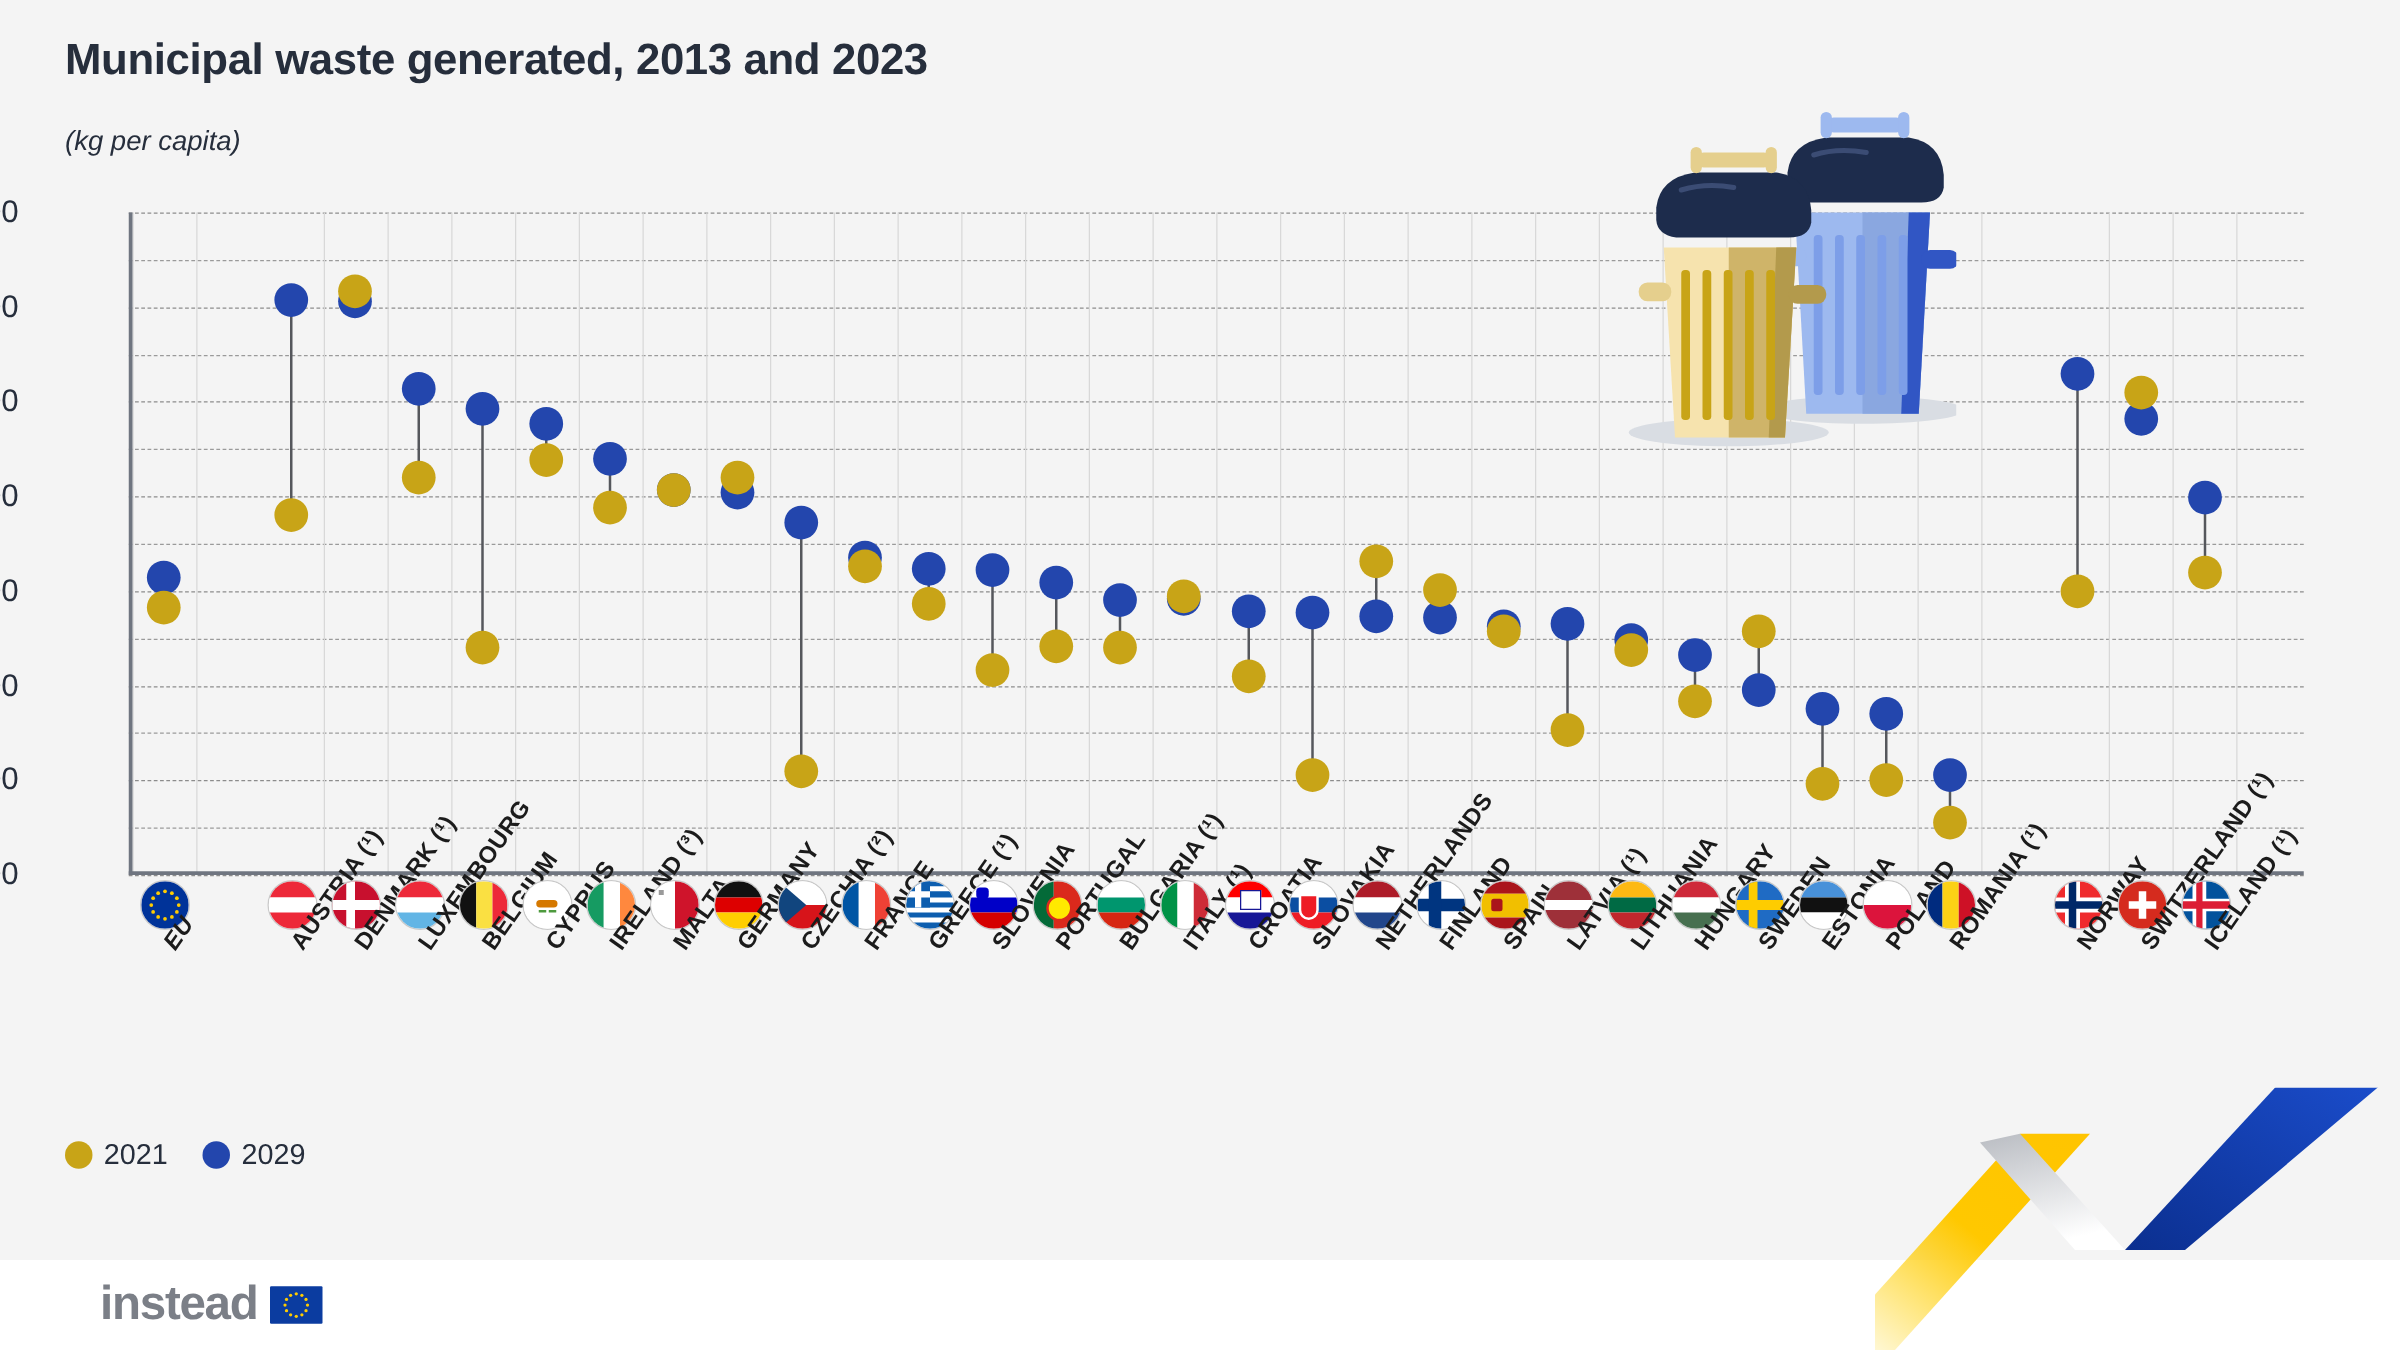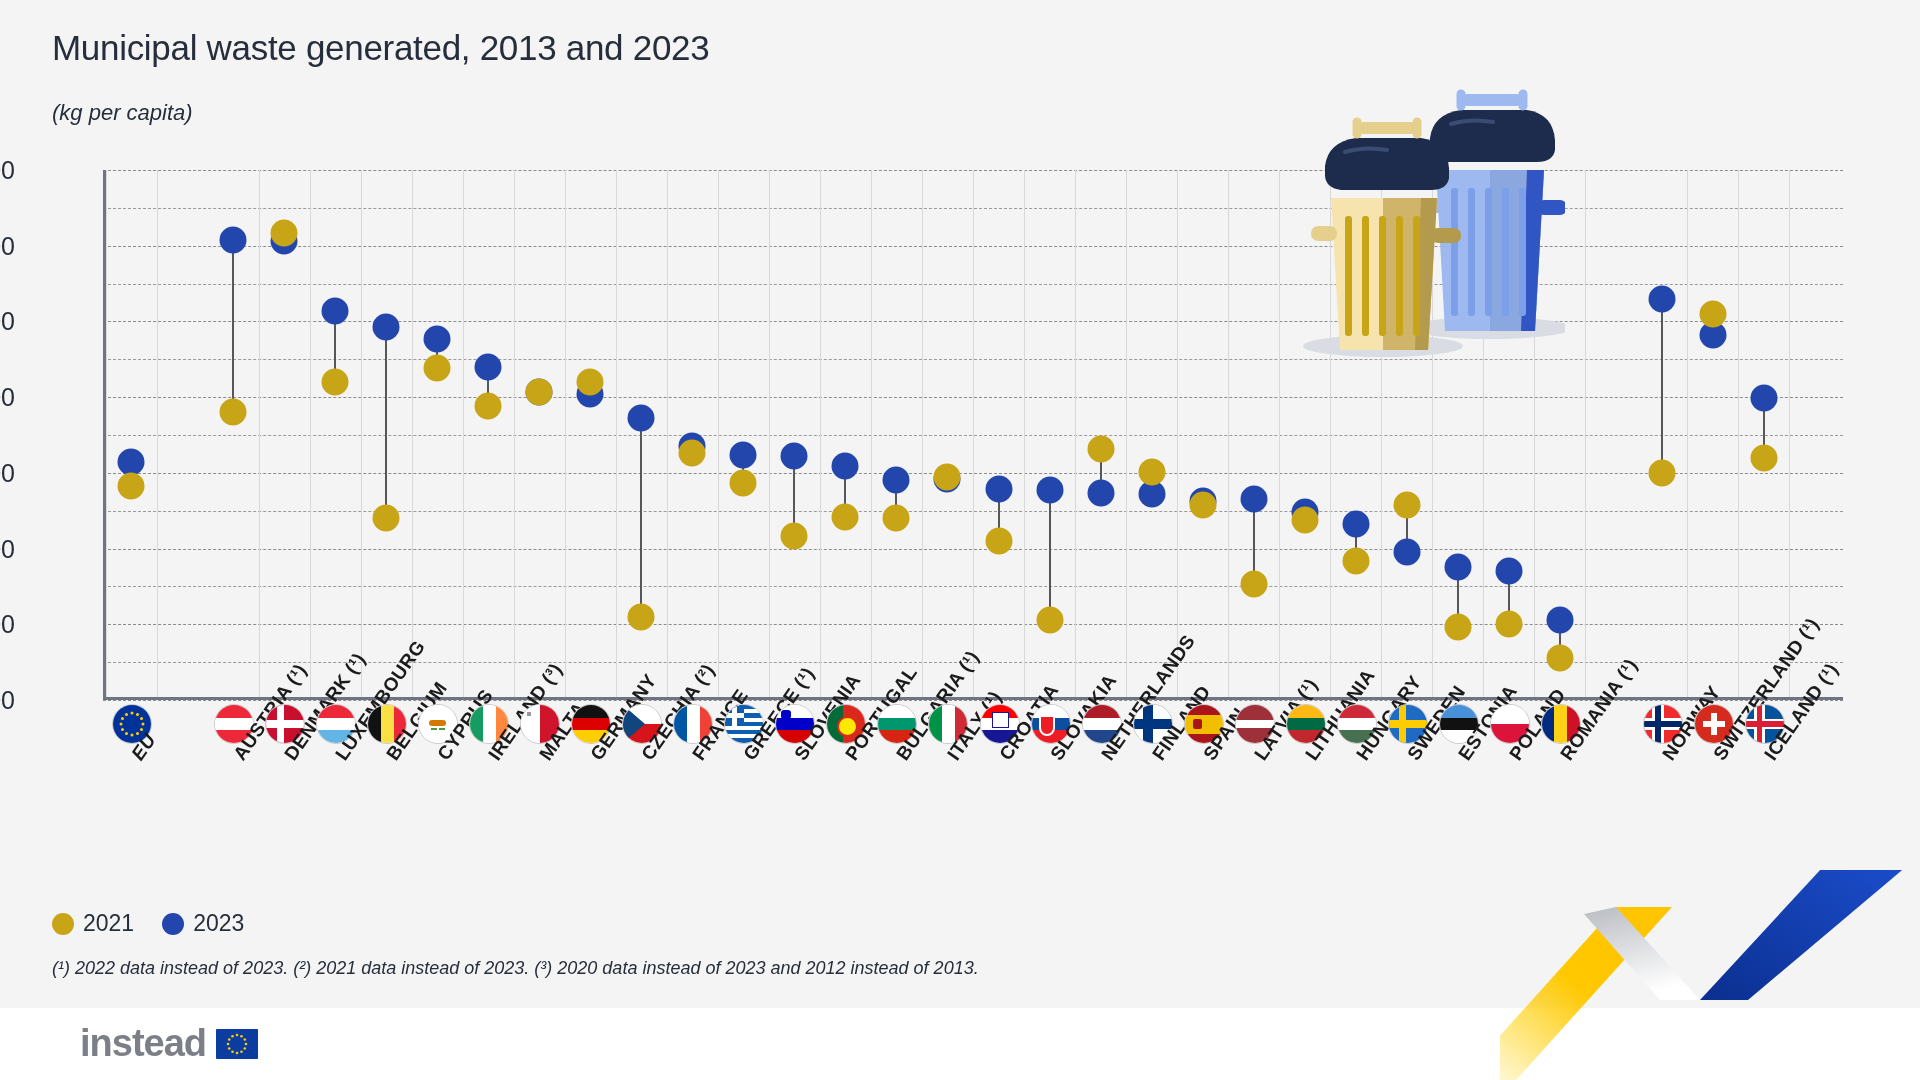--- a/index.html
+++ b/index.html
@@ -9,21 +9,21 @@
     font-family:"Liberation Sans", sans-serif;
     overflow:hidden;
     position:relative;
   }
   #stage{position:absolute;left:0;top:0;width:1920px;height:1080px;}
 
   
   .title{
     position:absolute;left:52px;top:28px;
     font-family:"Liberation Sans", sans-serif;
-    font-size:35px;font-weight:normal;color:#262e3c;
+    font-size:35px;font-weight:bold;color:#262e3c;
     letter-spacing:-0.3px;white-space:nowrap;
   }
   .subtitle{
     position:absolute;left:52px;top:100px;
     font-size:22px;font-style:italic;color:#262e3c;white-space:nowrap;
   }
 
   
   #plot{
     position:absolute;
@@ -583,25 +583,24 @@
       </div>
     </div>
 
   <div id="legend">
     <div class="lg">
       <span class="lgdot" style="background: rgb(200, 164, 23);"></span>
       <span class="lgtext">2021</span>
     </div>
     <div class="lg" style="margin-left:14px;">
       <span class="lgdot" style="background: rgb(35, 70, 173);"></span>
-      <span class="lgtext">2023</span>
+      <span class="lgtext">2029</span>
     </div>
   </div>
 
-  <div id="note">(¹) 2022 data instead of 2023. (²) 2021 data instead of 2023. (³) 2020 data instead of 2023 and 2012 instead of 2013.</div>
 
   <div id="footerbar"></div>
 
   <div id="logo">
     <span id="logotext">instead</span>
     <span id="logoflag">
       <svg width="42" height="30" viewBox="0 0 42 30">
           <g fill="#ffcc00" id="eustars42">
             <circle cx="21.0" cy="6.0" r="1.3"></circle>
             <circle cx="25.5" cy="7.2" r="1.3"></circle>

